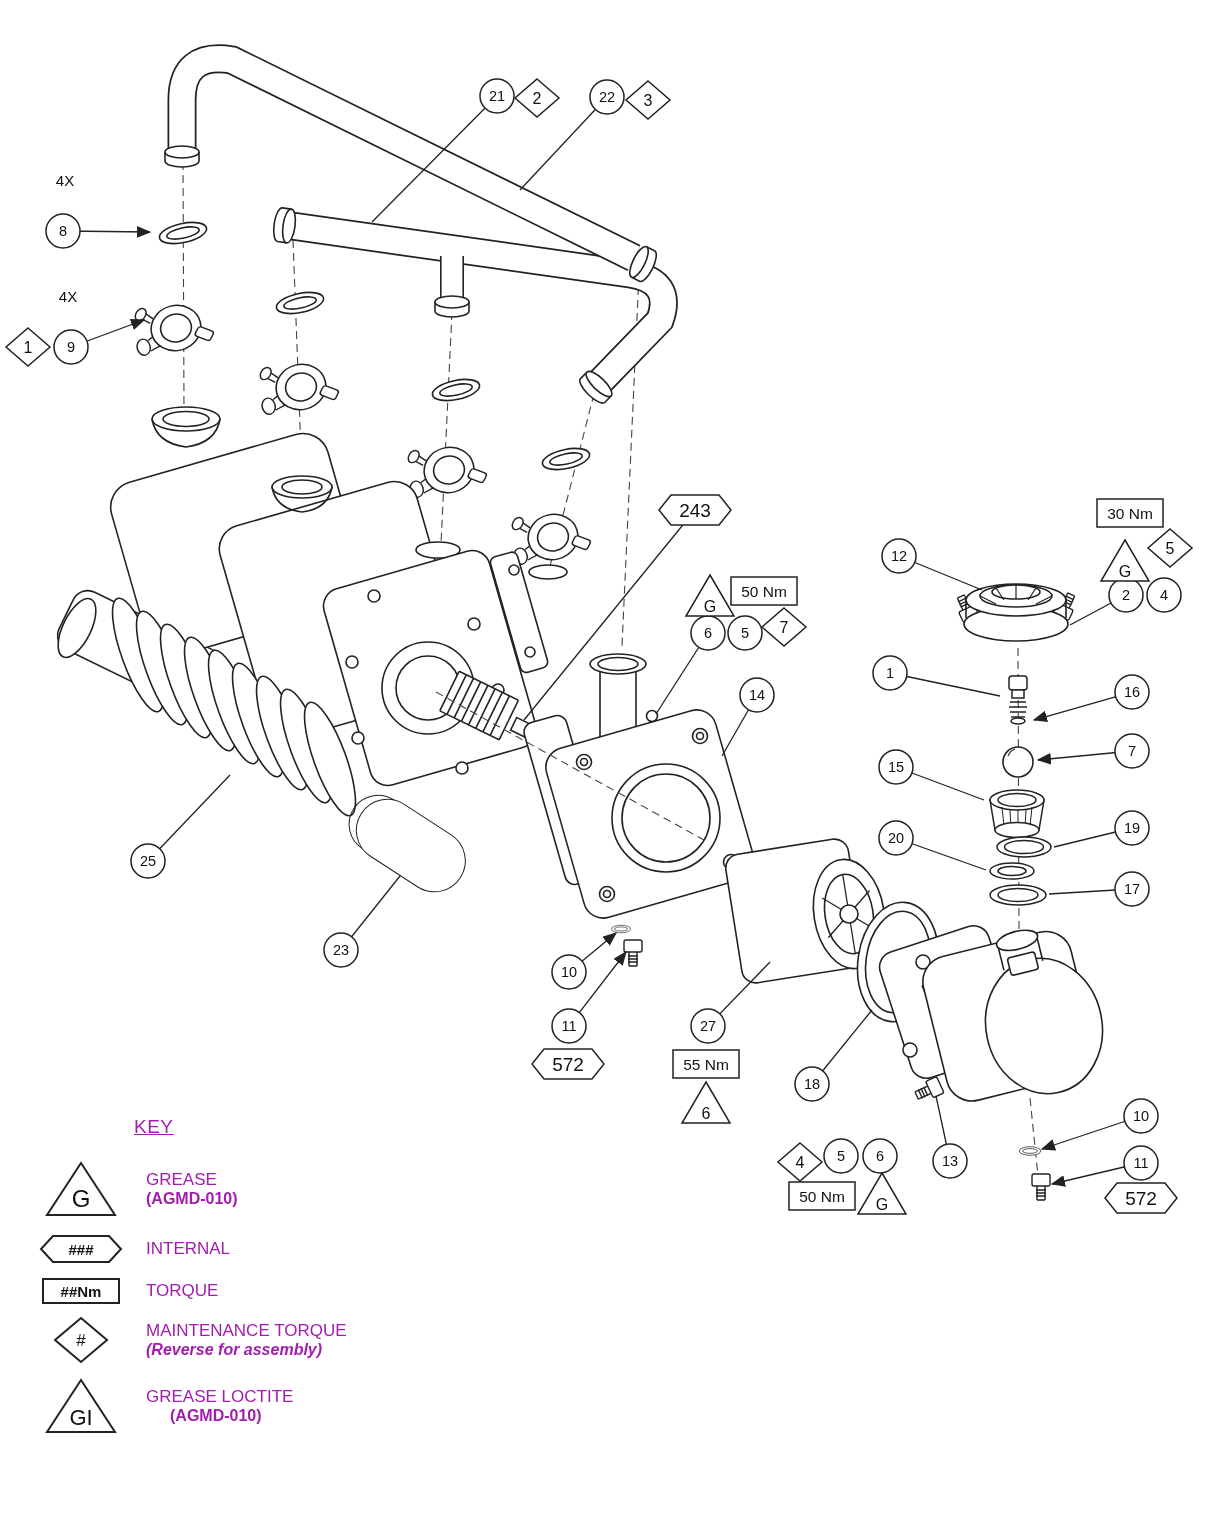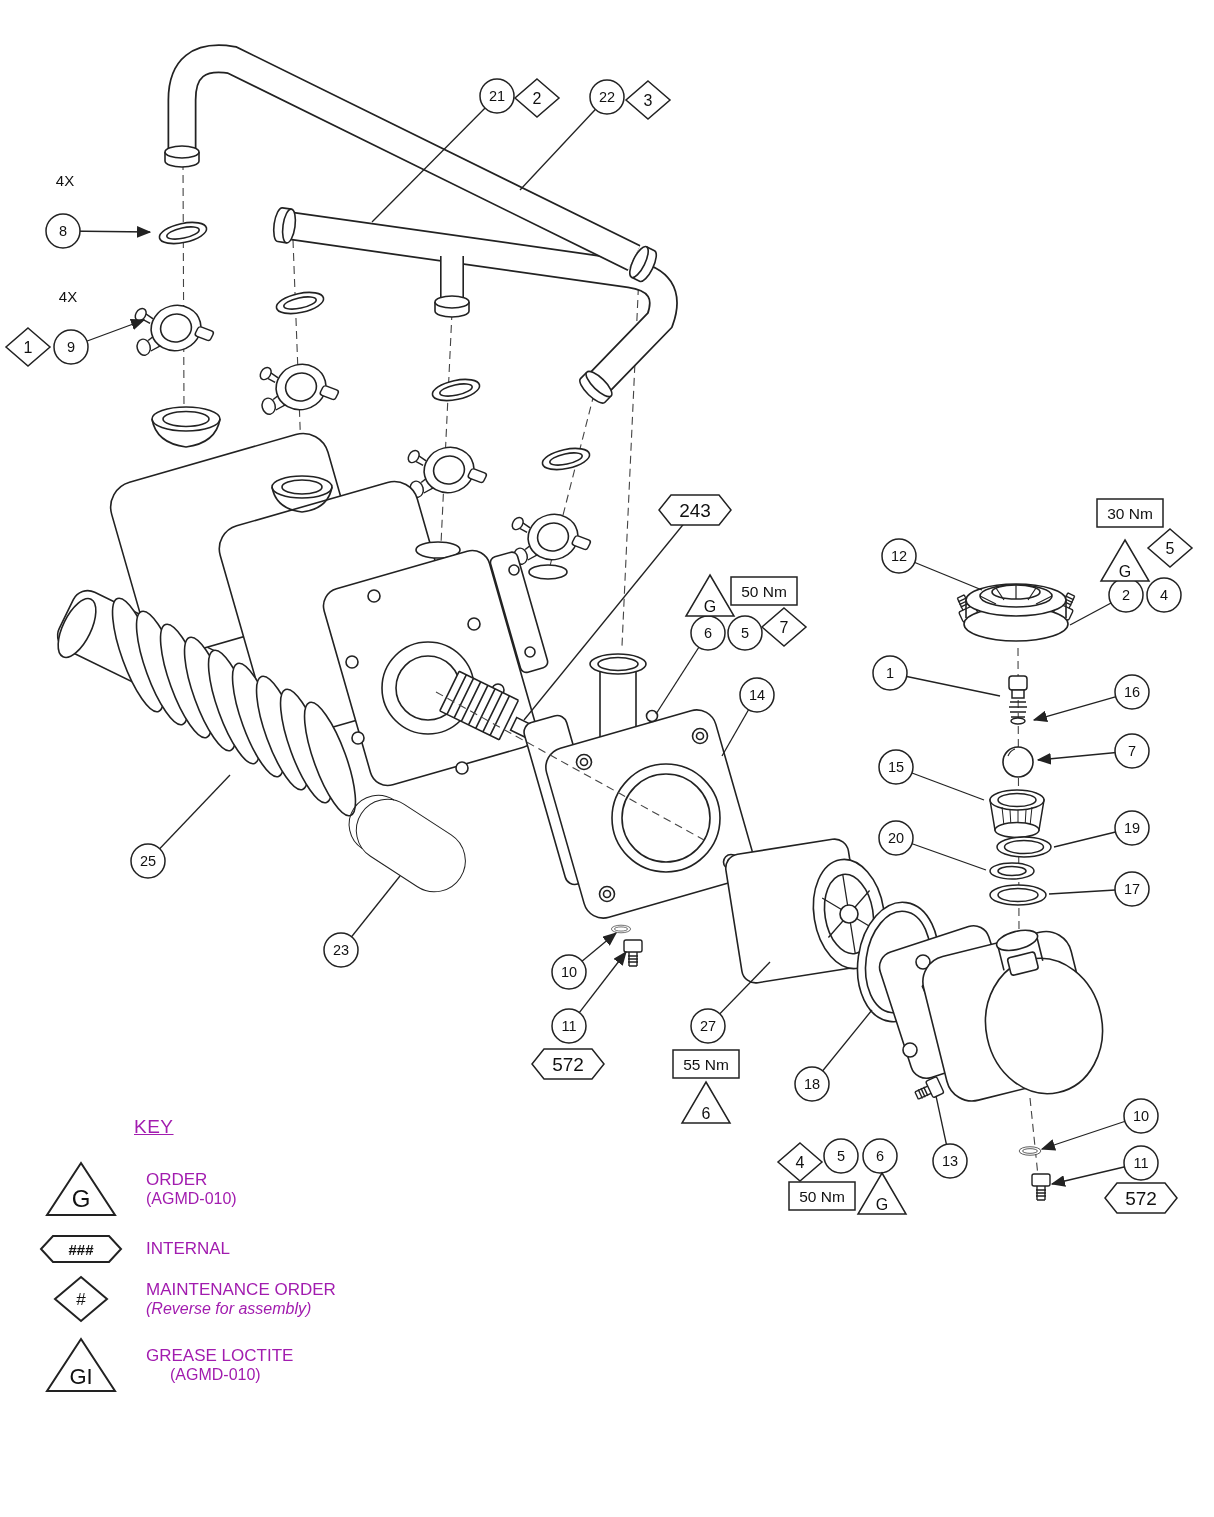--- a/index.html
+++ b/index.html
@@ -14,21 +14,21 @@
   .key{position:absolute;left:36px;top:1116px;width:380px;}
   .key-heading{margin-left:98px;font-size:19px;letter-spacing:.5px;text-decoration:underline;}
   .key-row{display:flex;align-items:center;gap:20px;}
   .row-grease{margin-top:22px;}
   .row-loctite{margin-top:16px;}
   .row-torque{margin-top:13px;}
   .row-maint{margin-top:11px;}
   .row-gi{margin-top:13px;}
   .key-sym{width:90px;display:flex;justify-content:center;align-items:center;flex:0 0 90px;}
   .key-label{font-size:17px;}
-  .key-sub{font-size:16px;}
+  .key-sub{font-size:16px;font-weight:bold;}
   .sub-italic{font-style:italic;}
   .sub-indent{margin-left:24px;}
 </style>
 </head>
 <body>
 
 <div class="page">
 
 <svg id="diagram" viewBox="0 0 1214 1517" width="1214" height="1517">
   <defs>
@@ -486,47 +486,58 @@
   <div class="key-heading">KEY</div>
 
   <div class="key-row row-grease">
     <div class="key-sym">
       <svg width="74" height="58" viewBox="0 0 74 58">
         <polygon points="37,3 71,55 3,55" fill="#fff" stroke="#222" stroke-width="2"></polygon>
         <text x="37" y="47" text-anchor="middle" font-size="24">G</text>
       </svg>
     </div>
     <div class="key-text">
-      <div class="key-label">ORDER</div>
+      <div class="key-label">GREASE</div>
       <div class="key-sub">(AGMD-010)</div>
     </div>
   </div>
 
   <div class="key-row row-loctite">
     <div class="key-sym">
       <svg width="84" height="30" viewBox="0 0 84 30">
         <polygon points="14,2 70,2 82,15 70,28 14,28 2,15" fill="#fff" stroke="#222" stroke-width="2"></polygon>
         <text x="42" y="21" text-anchor="middle" font-size="15" font-weight="bold">###</text>
       </svg>
     </div>
     <div class="key-text">
       <div class="key-label">INTERNAL</div>
     </div>
   </div>
 
+  <div class="key-row row-torque">
+    <div class="key-sym">
+      <svg width="80" height="28" viewBox="0 0 80 28">
+        <rect x="2" y="2" width="76" height="24" fill="#fff" stroke="#222" stroke-width="2"></rect>
+        <text x="40" y="20" text-anchor="middle" font-size="15" font-weight="bold">##Nm</text>
+      </svg>
+    </div>
+    <div class="key-text">
+      <div class="key-label">TORQUE</div>
+    </div>
+  </div>
 
   <div class="key-row row-maint">
     <div class="key-sym">
       <svg width="56" height="48" viewBox="0 0 56 48">
         <polygon points="28,2 54,24 28,46 2,24" fill="#fff" stroke="#222" stroke-width="2"></polygon>
         <text x="28" y="30" text-anchor="middle" font-size="17">#</text>
       </svg>
     </div>
     <div class="key-text">
-      <div class="key-label">MAINTENANCE ORDER</div>
+      <div class="key-label">MAINTENANCE TORQUE</div>
       <div class="key-sub sub-italic">(Reverse for assembly)</div>
     </div>
   </div>
 
   <div class="key-row row-gi">
     <div class="key-sym">
       <svg width="74" height="58" viewBox="0 0 74 58">
         <polygon points="37,3 71,55 3,55" fill="#fff" stroke="#222" stroke-width="2"></polygon>
         <text x="37" y="48" text-anchor="middle" font-size="22">GI</text>
       </svg>

